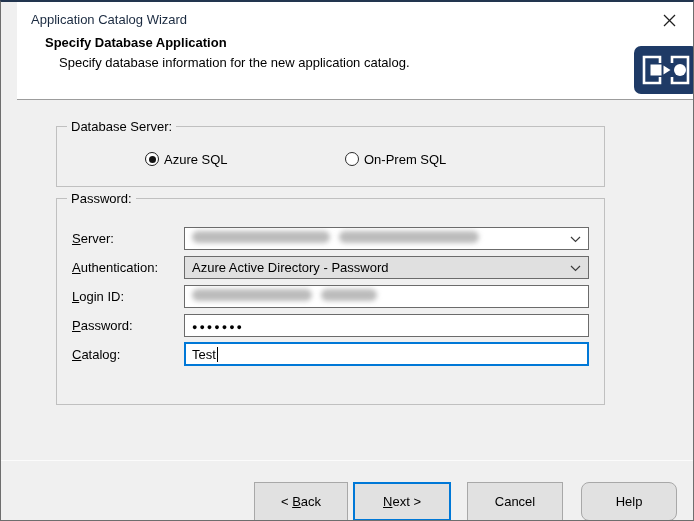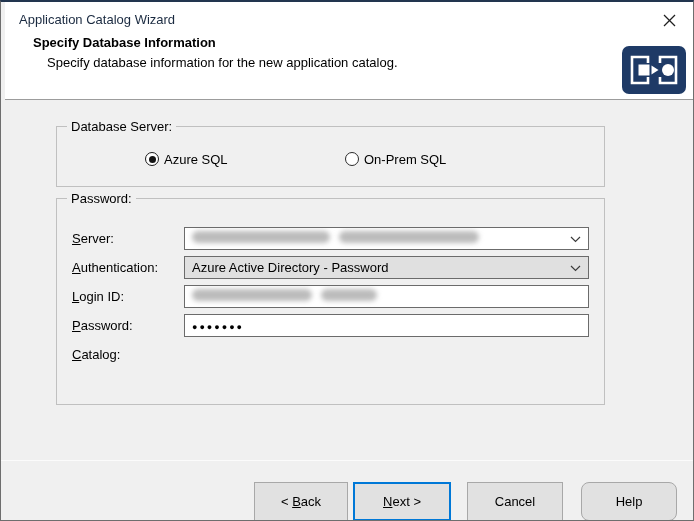--- a/index.html
+++ b/index.html
@@ -12,21 +12,21 @@
     background: #f0f0f0;
     border-left: 1px solid #6e6e6e;
     border-right: 1px solid #6e6e6e;
     border-bottom: 1px solid #6e6e6e;
     border-top: 2px solid #22354f;
     overflow: hidden;
   }
 
   
   .header {
-    position:absolute; left:4px; top:0; right:0; height:98px;
+    position:absolute; left:16px; top:0; right:0; height:98px;
     background:#ffffff; border-bottom:1px solid #9c9c9c;
   }
   .win-title { position:absolute; left:14px; top:10px; font-size:13px; color:#1a2a40; }
   .close-btn {
     position:absolute; right:10px; top:6px; width:28px; height:24px;
     background:transparent; border:none; display:flex; align-items:center; justify-content:center;
     cursor:default;
   }
   .h-title { position:absolute; left:28px; top:33px; font-weight:bold; font-size:13px; }
   .h-sub   { position:absolute; left:42px; top:53px; font-size:13px; }
@@ -92,21 +92,21 @@
 <div class="window">
 
   <div class="header">
     <span class="win-title">Application Catalog Wizard</span>
     <button class="close-btn">
       <svg width="13" height="13" viewBox="0 0 13 13">
         <line x1="1" y1="1" x2="12" y2="12" stroke="#202020" stroke-width="1.2"></line>
         <line x1="12" y1="1" x2="1" y2="12" stroke="#202020" stroke-width="1.2"></line>
       </svg>
     </button>
-    <div class="h-title">Specify Database Information</div>
+    <div class="h-title">Specify Database Application</div>
     <div class="h-sub">Specify database information for the new application catalog.</div>
     <svg class="logo" width="64" height="48" viewBox="0 0 64 48">
       <rect x="0" y="0" width="64" height="48" rx="7" fill="#1e3a66"></rect>
       <path d="M26,17 L26,11 L10,11 L10,37 L26,37 L26,31" fill="none" stroke="#ffffff" stroke-width="2.6"></path>
       <rect x="16.5" y="18.5" width="11" height="11" fill="#ffffff"></rect>
       <polygon points="29.5,19.5 29.5,28.5 36.5,24" fill="#ffffff"></polygon>
       <path d="M38,17 L38,11 L54,11 L54,37 L38,37 L38,31" fill="none" stroke="#ffffff" stroke-width="2.6"></path>
       <circle cx="46" cy="24" r="6" fill="#ffffff"></circle>
     </svg>
   </div>
@@ -150,20 +150,24 @@
     <div class="field" style="top:86px;">
       <span><span class="redact" style="width:120px;"></span><span class="redact-gap"></span><span class="redact" style="width:56px;"></span></span>
     </div>
 
     <span class="flabel" style="top:119px;"><span class="ak">P</span><span>assword:</span></span>
     <div class="field" style="top:115px;">
       <span class="pwdots">●●●●●●●</span>
     </div>
 
     <span class="flabel" style="top:148px;"><span class="ak">C</span><span>atalog:</span></span>
+    <div class="field focused" style="top:143px; height:24px;">
+      <span>Test</span>
+        <span class="caret"></span>
+    </div>
 
   </div>
 
   <div class="separator"></div>
 
   <button class="btn" id="btn-back">
     <span><span>&lt; </span><span class="ak">B</span><span>ack</span></span>
   </button>
   <button class="btn default" id="btn-next">
     <span><span class="ak">N</span><span>ext &gt;</span></span>

